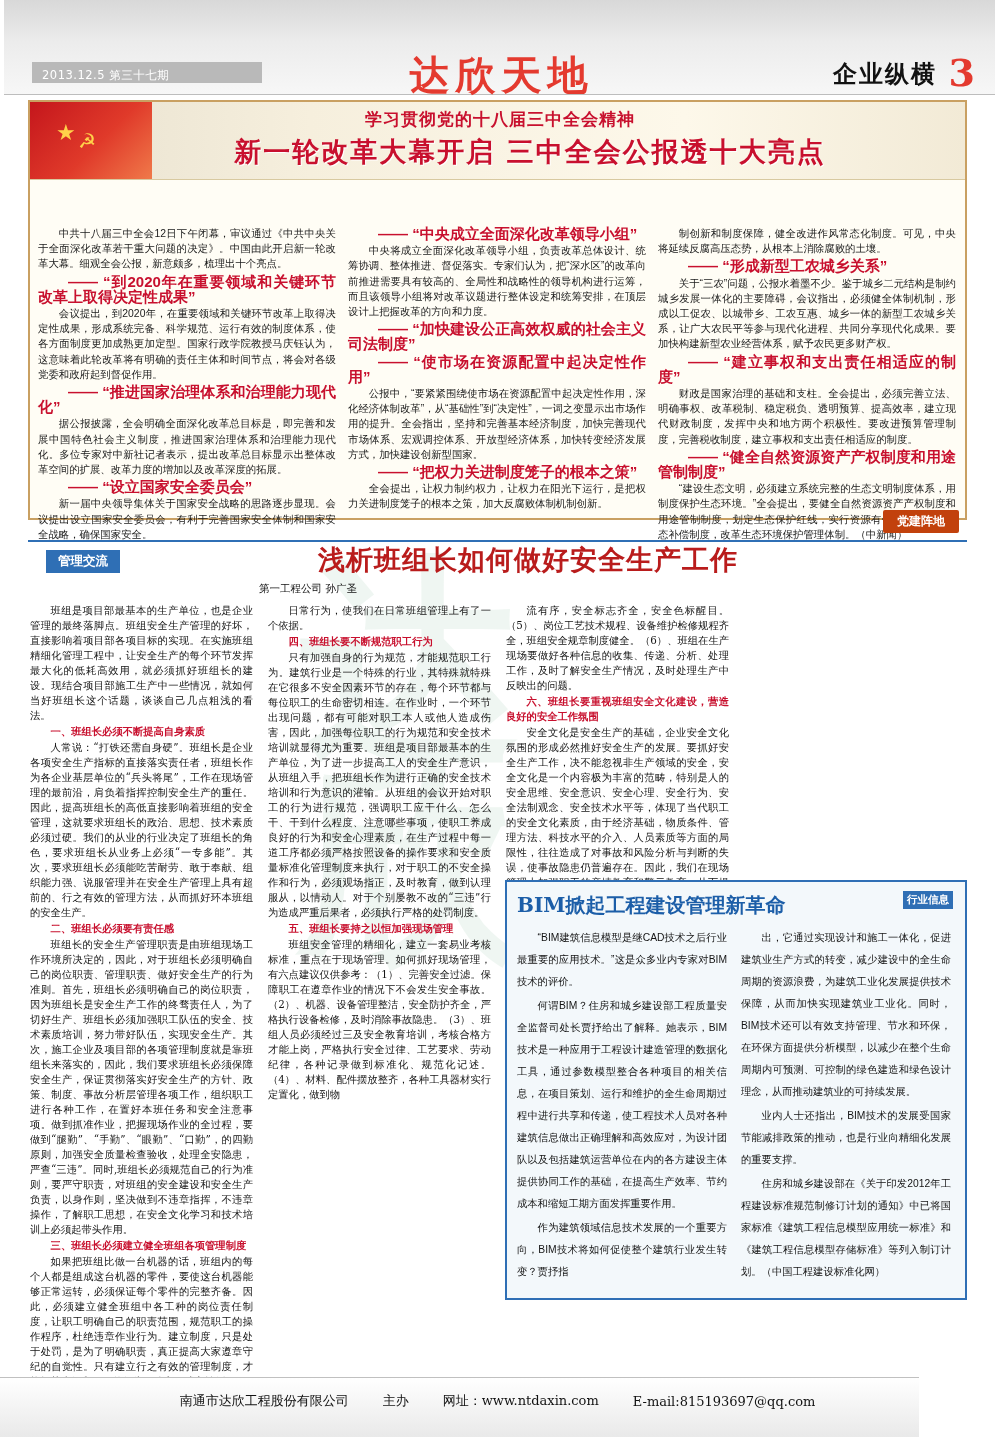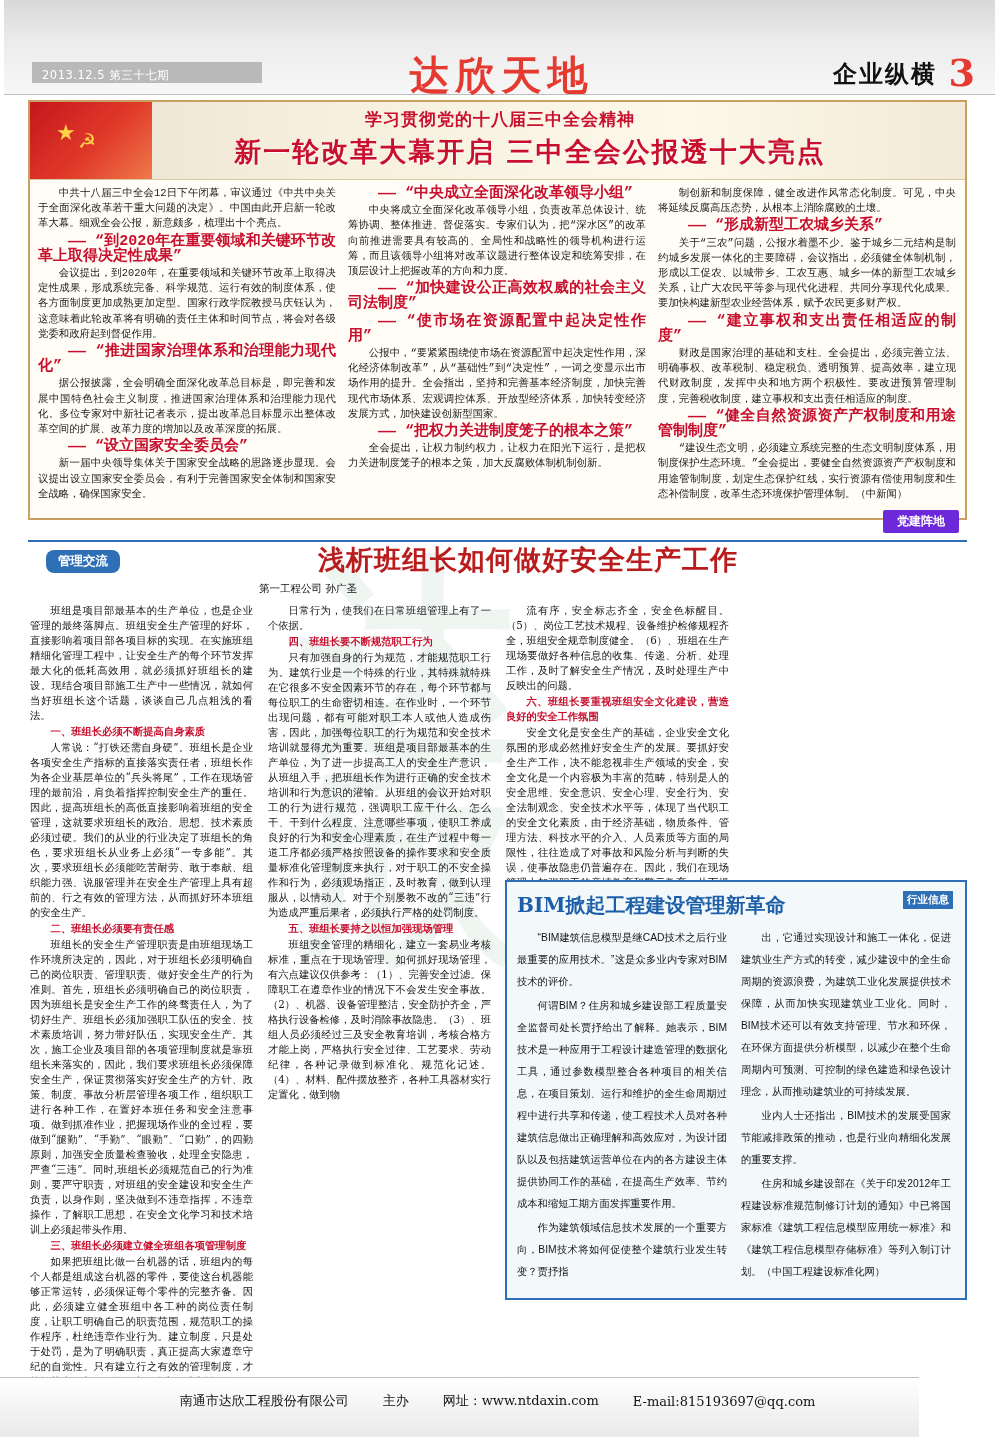--- a/index.html
+++ b/index.html
@@ -88,45 +88,45 @@
     text-shadow: 1px 1px 0 #fff;
   }
   .top-cols {
     position:absolute; left:8px; top:84px; width:919px; height:330px;
     display:flex; gap:12px;
   }
   .top-col {
     width: 298px;
     font-size:10.4px; line-height:15.2px; color:#1a1a1a;
     text-align:justify;
-    font-family:Liberation Mono, monospace;
+    font-family:Liberation Sans, sans-serif;
+    margin-top:40px;
   }
   .top-col p { margin:0 0 2px 0; text-indent:2em; }
   .sub-red {
     color:#c8102e; font-weight:bold; text-indent:0; margin:3px 0 2px 0;
     font-size:15px;
   }
   .badge-dangjian {
     position:absolute; right:6px; bottom:-15px;
-    background:#6d28d9; color:#fff; font-size:12px; font-weight:bold;
+    background:#c2410c; color:#fff; font-size:12px; font-weight:bold;
     padding:3px 14px; border-radius:2px;
     font-family:"DejaVu Serif", serif;
   }
 
   
   .mid-head {
     position:absolute; left:28px; top:540px; width:939px; height:44px;
     border-top:2px solid #2f6fb5;
   }
   .tag-blue {
     position:absolute; left:18px; top:8px;
     background:#2f6fb5; color:#fff; font-size:12.5px; font-weight:bold;
     padding:3px 12px;
     font-family:"DejaVu Serif", serif;
-    border-radius:8px;
   }
   .mid-title {
     position:absolute; left:150px; top:0px; width:700px; text-align:center;
     font-family:"DejaVu Serif", serif;
     font-size:27px; font-weight:bold; color:#b91c1c;
     letter-spacing:1px;
   }
   .mid-byline {
     position:absolute; left:28px; top:582px; width:560px; text-align:center;
     font-size:10.5px; color:#111; font-family:"DejaVu Serif", serif;

